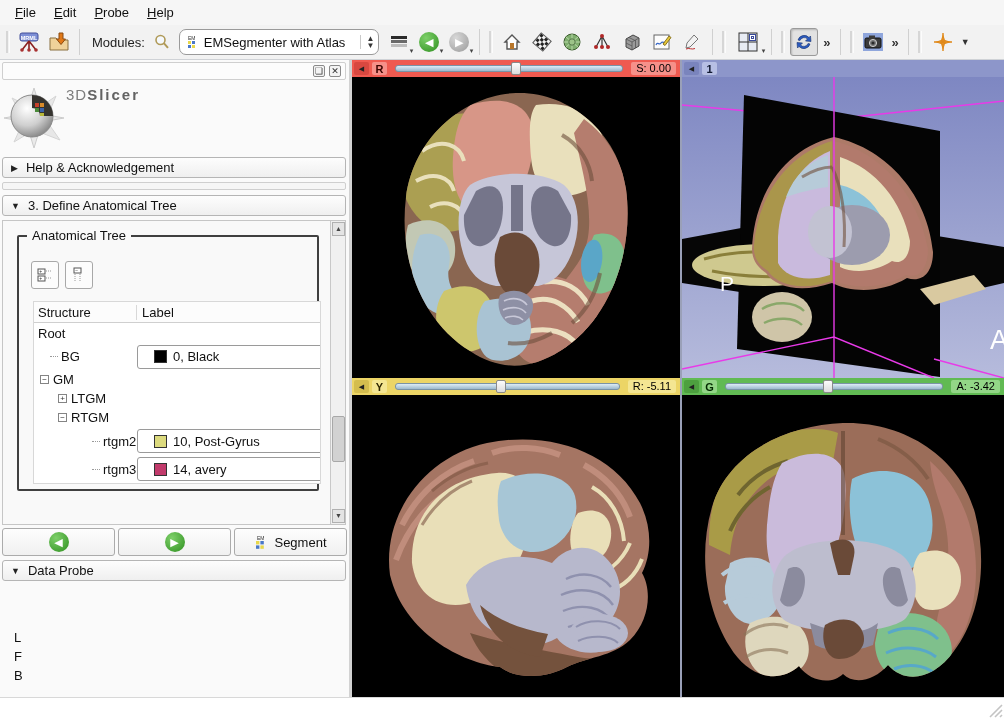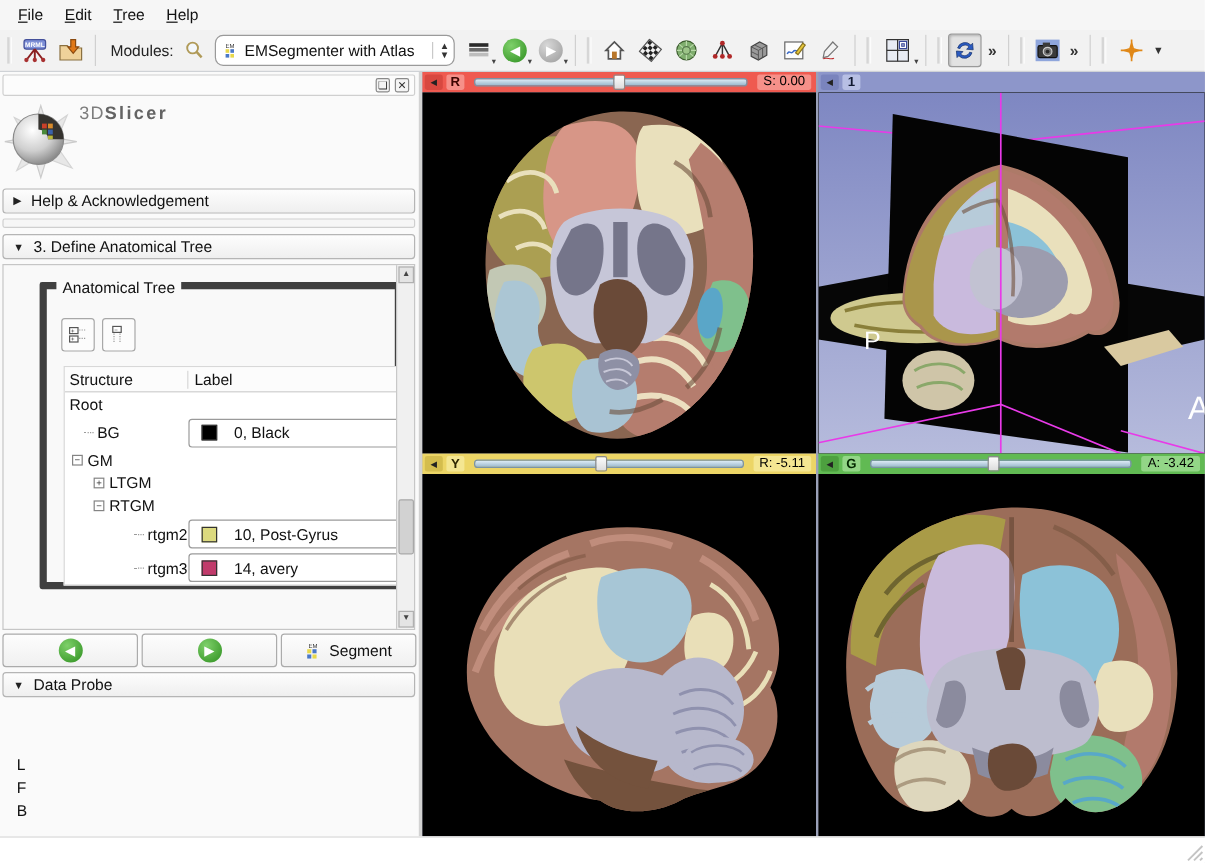--- a/index.html
+++ b/index.html
@@ -33,33 +33,33 @@
   .win-mini-btn { width:12px; height:12px; border:1px solid #8a8a8a; border-radius:2px; background:#f4f4f4; font-size:9px; line-height:10px; text-align:center; color:#333; }
   #logo-row { position:absolute; left:2px; top:26px; height:66px; display:flex; }
   .logo-text { color:#7d7d7d; font-size:15px; letter-spacing:1px; }
   .logo-text b { color:#636363; letter-spacing:2px; }
 
   .collapse-bar { position:absolute; left:2px; right:3px; height:21px; background:linear-gradient(#fdfdfd,#efefef); border:1px solid #b5b5b5; border-radius:3px; display:flex; align-items:center; gap:8px; padding:0 8px; }
   .collapse-arrow { font-size:9px; color:#222; }
   .thin-bar { position:absolute; left:2px; right:3px; height:8px; background:#f6f6f6; border:1px solid #cfcfcf; border-radius:2px; }
 
   #tree-frame { position:absolute; left:2px; right:3px; top:160px; height:305px; background:#f9f9f9; border:1px solid #c6c6c6; }
-  .groupbox { position:absolute; left:30px; top:14px; width:302px; height:256px; border:6px solid #404040; border-radius:2px; }
+  .groupbox { position:absolute; left:14px; top:14px; width:302px; height:256px; border:2px solid #404040; border-radius:2px; }
   .groupbox-title { position:absolute; left:8px; top:-9px; background:#f9f9f9; padding:0 5px; }
   .tree-toolbtn { position:absolute; top:24px; width:28px; height:28px; background:#fcfcfc; border:1px solid #a8a8a8; border-radius:3px; display:flex; align-items:center; justify-content:center; }
 
   #tree-table { position:absolute; left:14px; top:64px; width:288px; background:#fff; border:1px solid #d8d8d8; overflow:hidden; }
   .tt-header { display:flex; height:21px; border-bottom:1px solid #cfcfcf; background:#fcfcfc; align-items:center; }
   .tt-h-structure { width:103px; padding-left:4px; border-right:1px solid #d8d8d8; }
   .tt-h-label { flex:1; padding-left:5px; }
   .tt-row { display:flex; align-items:center; }
   .tt-name { white-space:nowrap; }
   .expander { width:9px; height:9px; border:1px solid #848484; background:#fff; font-size:8px; line-height:7px; text-align:center; color:#333; margin-right:4px; flex:none; }
   .stub { width:8px; border-bottom:1px dotted #9a9a9a; height:1px; margin-right:3px; flex:none; }
-  .label-combo { position:absolute; left:103px; right:-4px; height:24px; background:#fff; border:1px solid #9a9a9a; border-radius:3px; display:flex; align-items:center; gap:14px; padding-left:10px; }
+  .label-combo { position:absolute; left:103px; right:-4px; height:24px; background:#fff; border:1px solid #9a9a9a; border-radius:3px; display:flex; align-items:center; gap:6px; padding-left:16px; }
   .swatch { width:13px; height:13px; border:1px solid #333; flex:none; }
 
   .v-scrollbar { position:absolute; right:0; top:0; bottom:0; width:15px; background:#f0f0f0; border-left:1px solid #c8c8c8; }
   .sb-arrow { position:absolute; left:1px; width:13px; height:14px; background:#e4e4e4; border:1px solid #b0b0b0; font-size:7px; text-align:center; line-height:12px; color:#444; }
   .sb-thumb { position:absolute; left:1px; width:13px; background:#d2d2d2; border:1px solid #a8a8a8; border-radius:2px; }
 
   .nav-btn { position:absolute; top:468px; height:28px; background:linear-gradient(#fdfdfd,#f0f0f0); border:1px solid #ababab; border-radius:3px; display:flex; align-items:center; justify-content:center; gap:6px; }
   #data-probe-bar { top:500px; }
   .probe-layer { position:absolute; left:14px; color:#111; }
 
@@ -84,21 +84,21 @@
   .bar-green { background:#61ba53; } .bar-green .vbar-menu { background:#4da03f; } .bar-green .vbar-chip, .bar-green .vvalue { background:#93d687; color:#032900; }
   .bar-3d { background:#8d96ca; } .bar-3d .vbar-menu { background:#7a84bd; } .bar-3d .vbar-chip { background:#b7bfe4; color:#101830; }
   .vbar .vvalue { color:#000;text-align:center; }
 </style>
 </head>
 <body>
 
 <div id="menubar">
   <span class="menu-item">File</span>
   <span class="menu-item">Edit</span>
-  <span class="menu-item">Tree</span>
+  <span class="menu-item">Probe</span>
   <span class="menu-item">Help</span>
 </div>
 
 <div id="toolbar">
   <div class="tb-grip"></div>
   <div class="tb-btn">
     <svg width="24" height="24" viewBox="0 0 24 24">
       <rect x="3" y="3" width="18" height="8" rx="2" fill="#7d8fd6" stroke="#44509a"></rect>
       <text x="12" y="9.5" font-size="5.5" fill="#fff" text-anchor="middle" font-weight="bold">MRML</text>
       <path d="M12,11 L5,20 M12,11 L12,20 M12,11 L19,20" stroke="#8a2020" stroke-width="1.6" fill="none"></path>

